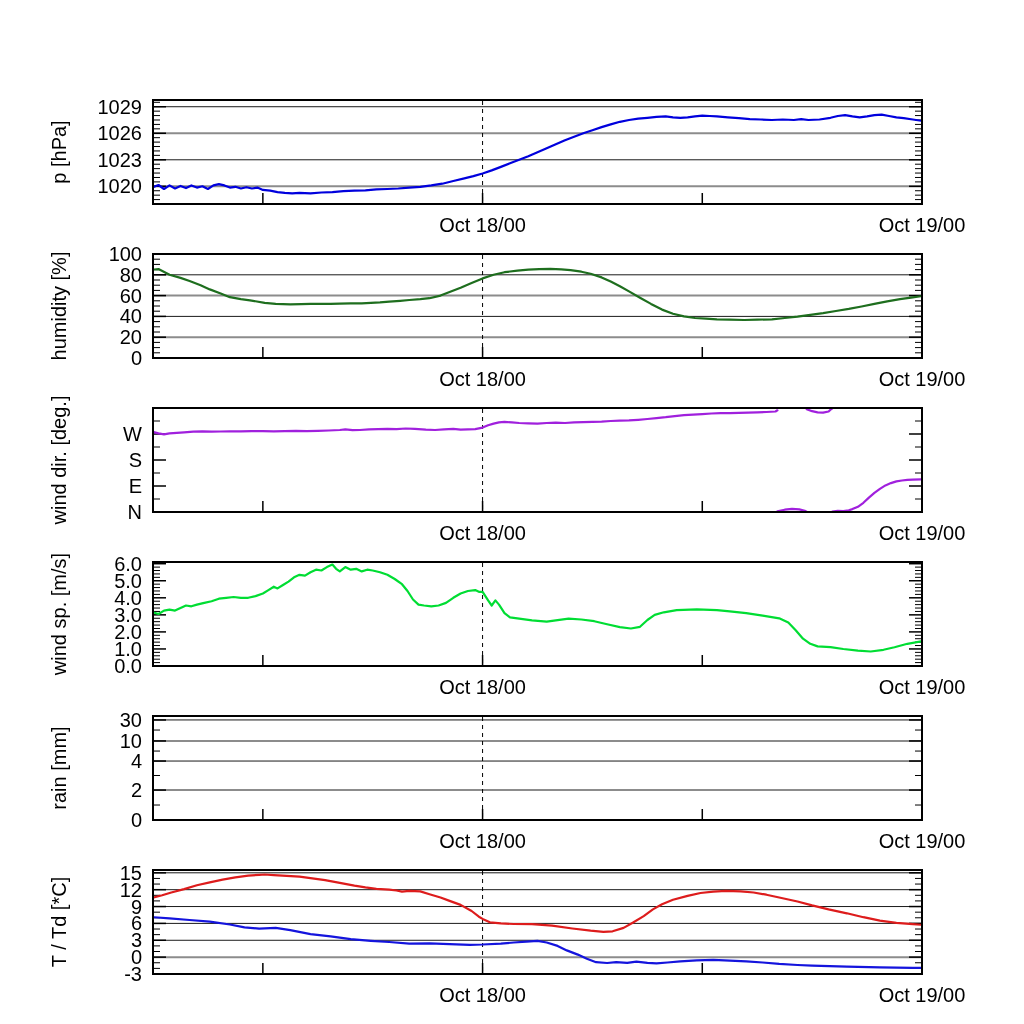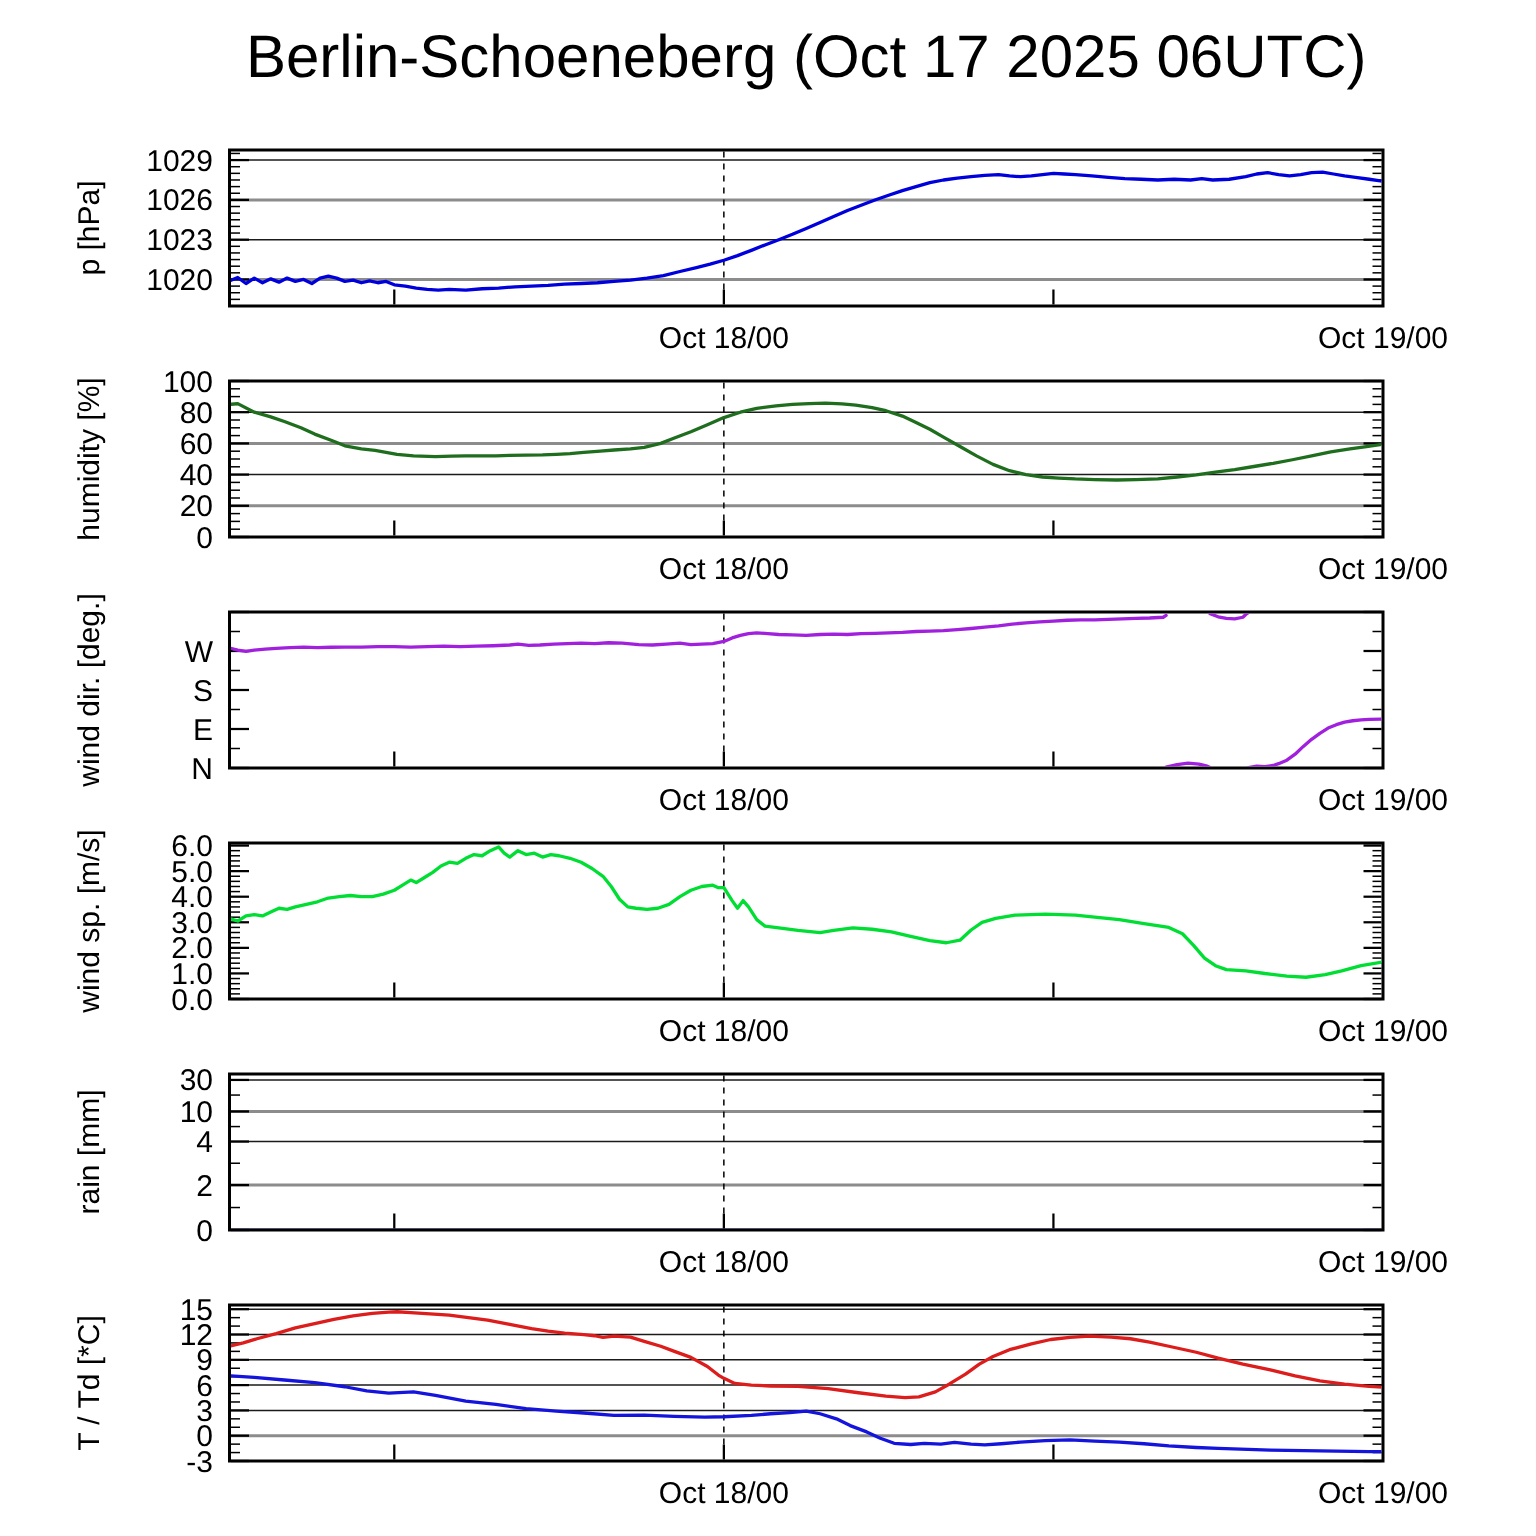--- a/index.html
+++ b/index.html
@@ -7,21 +7,20 @@
         font-family:"Liberation Sans","DejaVu Sans",sans-serif;}
   .chart-title{position:absolute;top:16px;left:103px;width:869px;text-align:center;
         font-size:40px;font-weight:400;color:#000;white-space:nowrap;}
   #chart{position:absolute;left:0;top:0;}
   #chart text{font-family:"Liberation Sans","DejaVu Sans",sans-serif;font-size:20px;fill:#000;}
 </style>
 </head>
 <body>
 
 <div class="page">
-  <div class="chart-title">Berlin-Schoeneberg (Oct 17 2025 06UTC)</div>
   <svg id="chart" width="1024" height="1024">
       <g>
         <line x1="153" x2="922" y1="186.312925170068" y2="186.312925170068" stroke="#8c8c8c" stroke-width="2"></line>
         <line x1="153" x2="922" y1="159.78231292517003" y2="159.78231292517003" stroke="#1a1a1a" stroke-width="1"></line>
         <line x1="153" x2="922" y1="133.25170068027205" y2="133.25170068027205" stroke="#8c8c8c" stroke-width="2"></line>
         <line x1="153" x2="922" y1="106.72108843537407" y2="106.72108843537407" stroke="#1a1a1a" stroke-width="1"></line>
         <line x1="154" x2="166" y1="186.312925170068" y2="186.312925170068" stroke="#000" stroke-width="1.5"></line>
         <line x1="909" x2="921" y1="186.312925170068" y2="186.312925170068" stroke="#000" stroke-width="1.5"></line>
         <text x="142" y="193.312925170068" text-anchor="end">1020</text>
         <line x1="154" x2="166" y1="159.78231292517003" y2="159.78231292517003" stroke="#000" stroke-width="1.5"></line>

